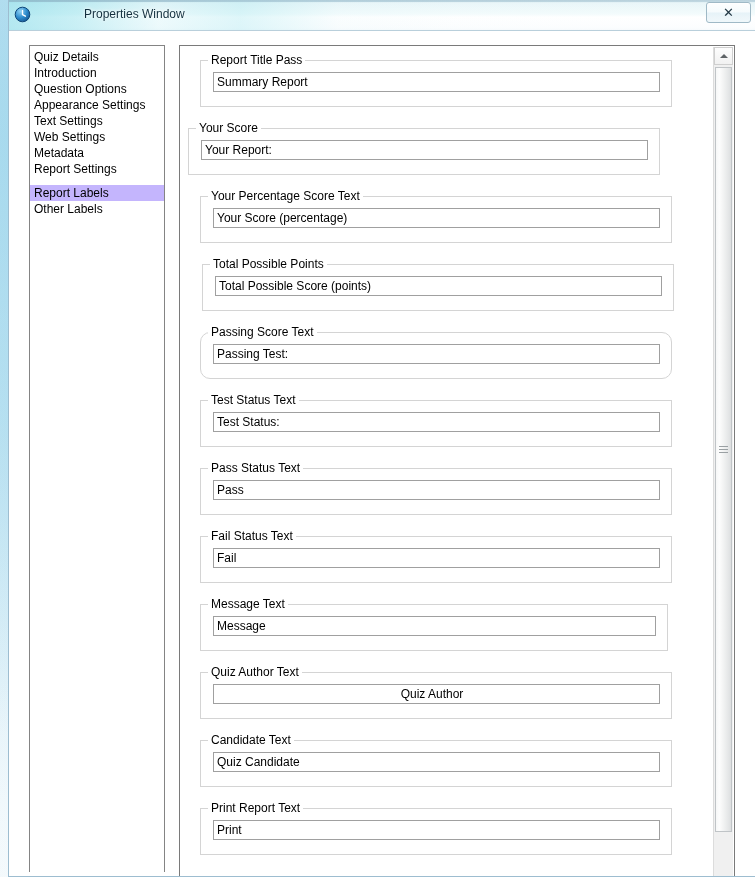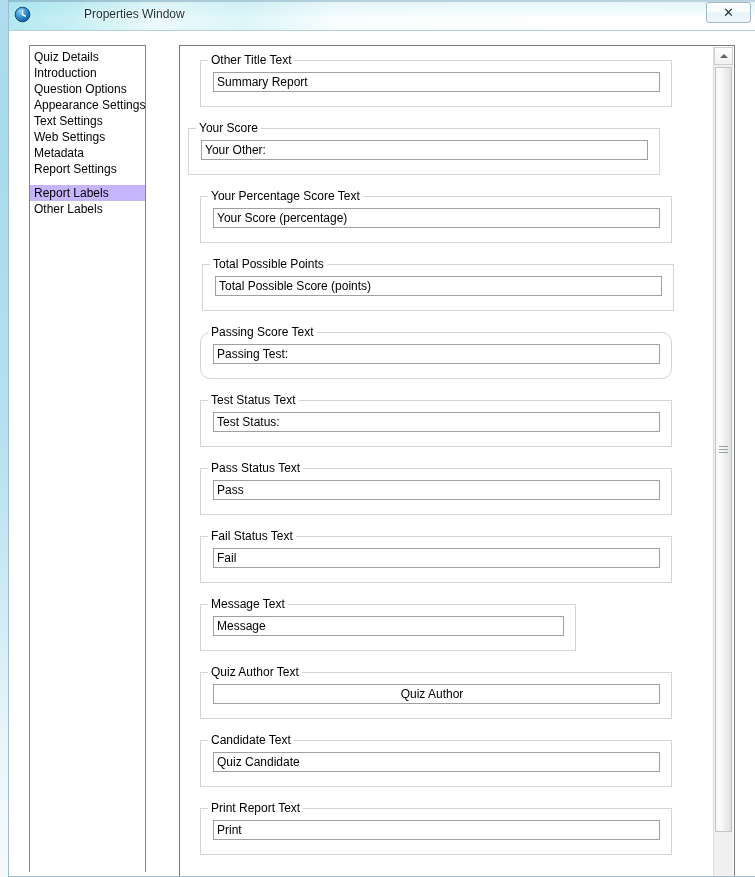--- a/index.html
+++ b/index.html
@@ -120,21 +120,21 @@
     left: 0; top: 31px;
     width: 747px;
     height: 846px;
     background: #ffffff;
   }
 
   
   #sidebar {
     position: absolute;
     left: 20px; top: 14px;
-    width: 117px;
+    width: 136px;
     height: 827px;
     box-sizing: border-box;
     border: 1px solid #848484;
     border-bottom: none;
     background: #ffffff;
     overflow: hidden;
   }
   .nav-item {
     height: 16px;
     line-height: 16px;
@@ -299,26 +299,26 @@
         <div class="nav-item"><span>Web Settings</span></div>
         <div class="nav-item"><span>Metadata</span></div>
         <div class="nav-item"><span>Report Settings</span></div>
         <div class="nav-item selected"><span>Report Labels</span></div>
         <div class="nav-item"><span>Other Labels</span></div>
       </div>
 
     <div id="panel">
       <div id="panel-inner">
           <div class="group" style="top: 14px; left: 20px; width: 472px; height: 47px;">
-            <span class="legend">Other Title Text</span>
+            <span class="legend">Report Title Pass</span>
             <div class="field"><span>Summary Report</span></div>
           </div>
           <div class="group" style="top: 82px; left: 8px; width: 472px; height: 47px;">
             <span class="legend">Your Score</span>
-            <div class="field"><span>Your Other:</span></div>
+            <div class="field"><span>Your Report:</span></div>
           </div>
           <div class="group" style="top: 150px; left: 20px; width: 472px; height: 47px;">
             <span class="legend">Your Percentage Score Text</span>
             <div class="field"><span>Your Score (percentage)</span></div>
           </div>
           <div class="group" style="top: 218px; left: 22px; width: 472px; height: 47px;">
             <span class="legend">Total Possible Points</span>
             <div class="field"><span>Total Possible Score (points)</span></div>
           </div>
           <div class="group" style="top: 286px; left: 20px; width: 472px; height: 47px; border-radius: 10px;">
@@ -330,21 +330,21 @@
             <div class="field"><span>Test Status:</span></div>
           </div>
           <div class="group" style="top: 422px; left: 20px; width: 472px; height: 47px;">
             <span class="legend">Pass Status Text</span>
             <div class="field"><span>Pass</span></div>
           </div>
           <div class="group" style="top: 490px; left: 20px; width: 472px; height: 47px;">
             <span class="legend">Fail Status Text</span>
             <div class="field"><span>Fail</span></div>
           </div>
-          <div class="group" style="top: 558px; left: 20px; width: 376px; height: 47px;">
+          <div class="group" style="top: 558px; left: 20px; width: 468px; height: 47px;">
             <span class="legend">Message Text</span>
             <div class="field"><span>Message</span></div>
           </div>
           <div class="group" style="top: 626px; left: 20px; width: 472px; height: 47px; text-align: center;">
             <span class="legend">Quiz Author Text</span>
             <div class="field"><span>Quiz Author</span></div>
           </div>
           <div class="group" style="top: 694px; left: 20px; width: 472px; height: 47px;">
             <span class="legend">Candidate Text</span>
             <div class="field"><span>Quiz Candidate</span></div>

